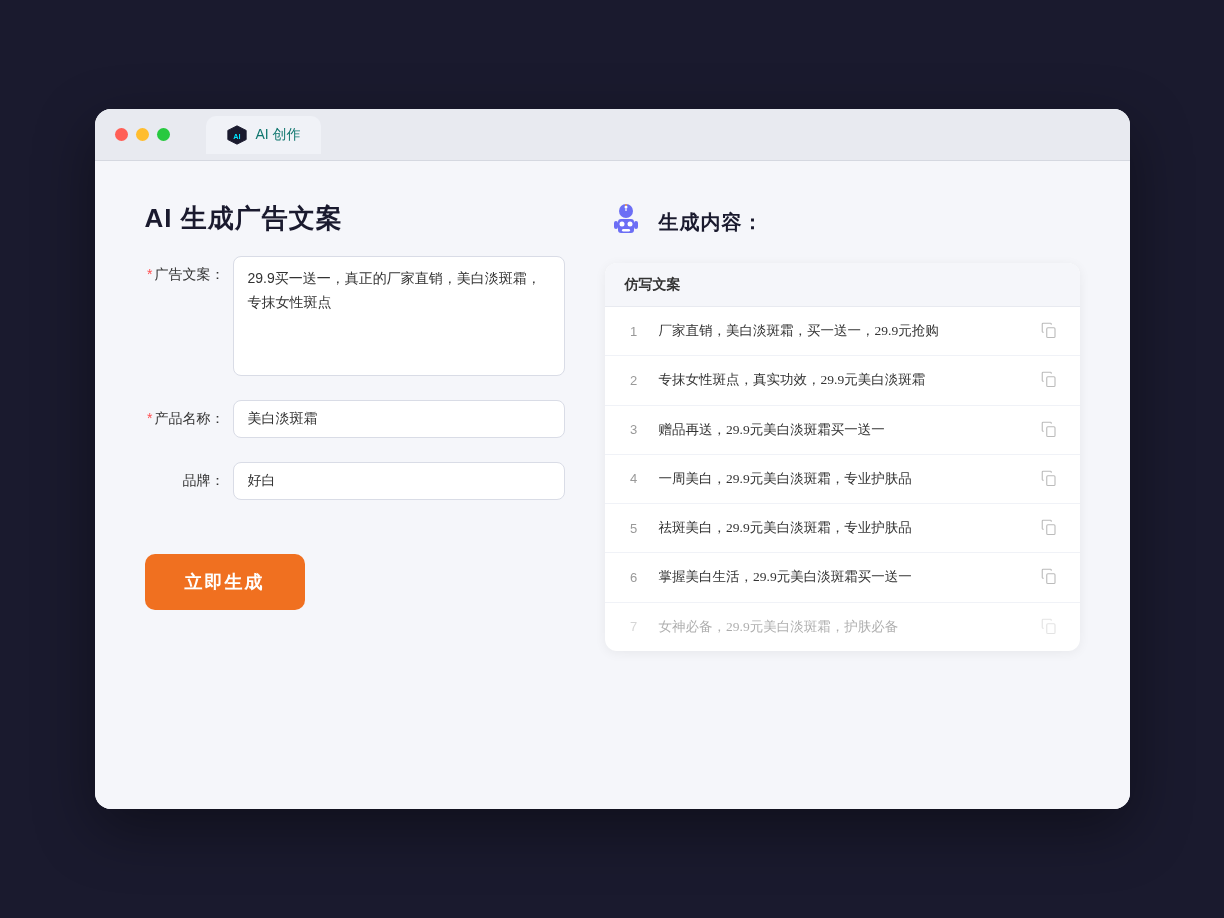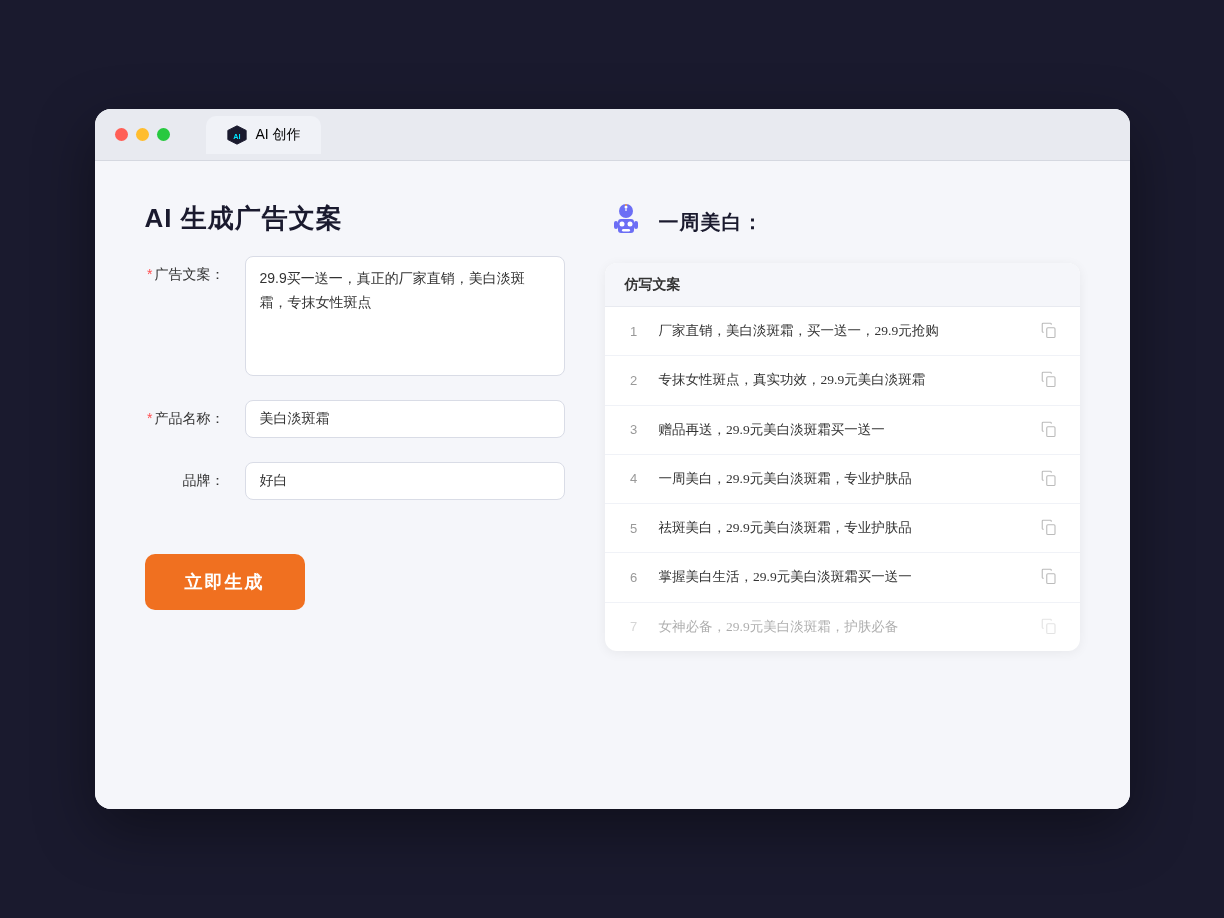--- a/index.html
+++ b/index.html
@@ -61,21 +61,21 @@
       margin-left: 20px;
     }
 
     .tab-icon {
       width: 22px;
       height: 22px;
     }
 
     .tab-title {
       font-size: 14px;
-      color: #000000;
+      color: #0f766e;
       font-weight: 500;
     }
 
     
     .main-content {
       background: #f5f6fa;
       padding: 40px 50px 50px 50px;
       display: flex;
       gap: 40px;
       min-height: 648px;
@@ -91,21 +91,21 @@
       font-weight: 700;
       color: #1a1a2e;
       margin-bottom: 20px;
       letter-spacing: 1px;
     }
 
     .form-group {
       display: flex;
       align-items: flex-start;
       margin-bottom: 24px;
-      gap: 20px;
+      gap: 8px;
     }
 
     .form-label {
       font-size: 14px;
       color: #333;
       white-space: nowrap;
       padding-top: 10px;
       min-width: 80px;
       text-align: right;
     }
@@ -294,21 +294,21 @@
           <rect x="13" y="18" width="16" height="14" rx="3" fill="#6c6ef5"></rect>
           <rect x="9" y="20" width="4" height="8" rx="2" fill="#6c6ef5"></rect>
           <rect x="29" y="20" width="4" height="8" rx="2" fill="#6c6ef5"></rect>
           <circle cx="17" cy="23" r="2.5" fill="white"></circle>
           <circle cx="25" cy="23" r="2.5" fill="white"></circle>
           <rect x="17" y="28" width="8" height="2.5" rx="1.2" fill="white"></rect>
           <circle cx="21" cy="6" r="1.5" fill="white"></circle>
           <line x1="21" y1="7.5" x2="21" y2="10" stroke="white" stroke-width="1.2"></line>
           <circle cx="21" cy="4" r="1" fill="#ff9a3c"></circle>
         </svg>
-        <span class="result-title">一周美白：</span>
+        <span class="result-title">生成内容：</span>
       </div>
 
       <div class="result-table">
         <div class="result-table-header">
           <span class="result-table-header-text">仿写文案</span>
         </div>
 
         <div id="result-rows">
             <div class="result-row">
               <span class="row-number">1</span>

